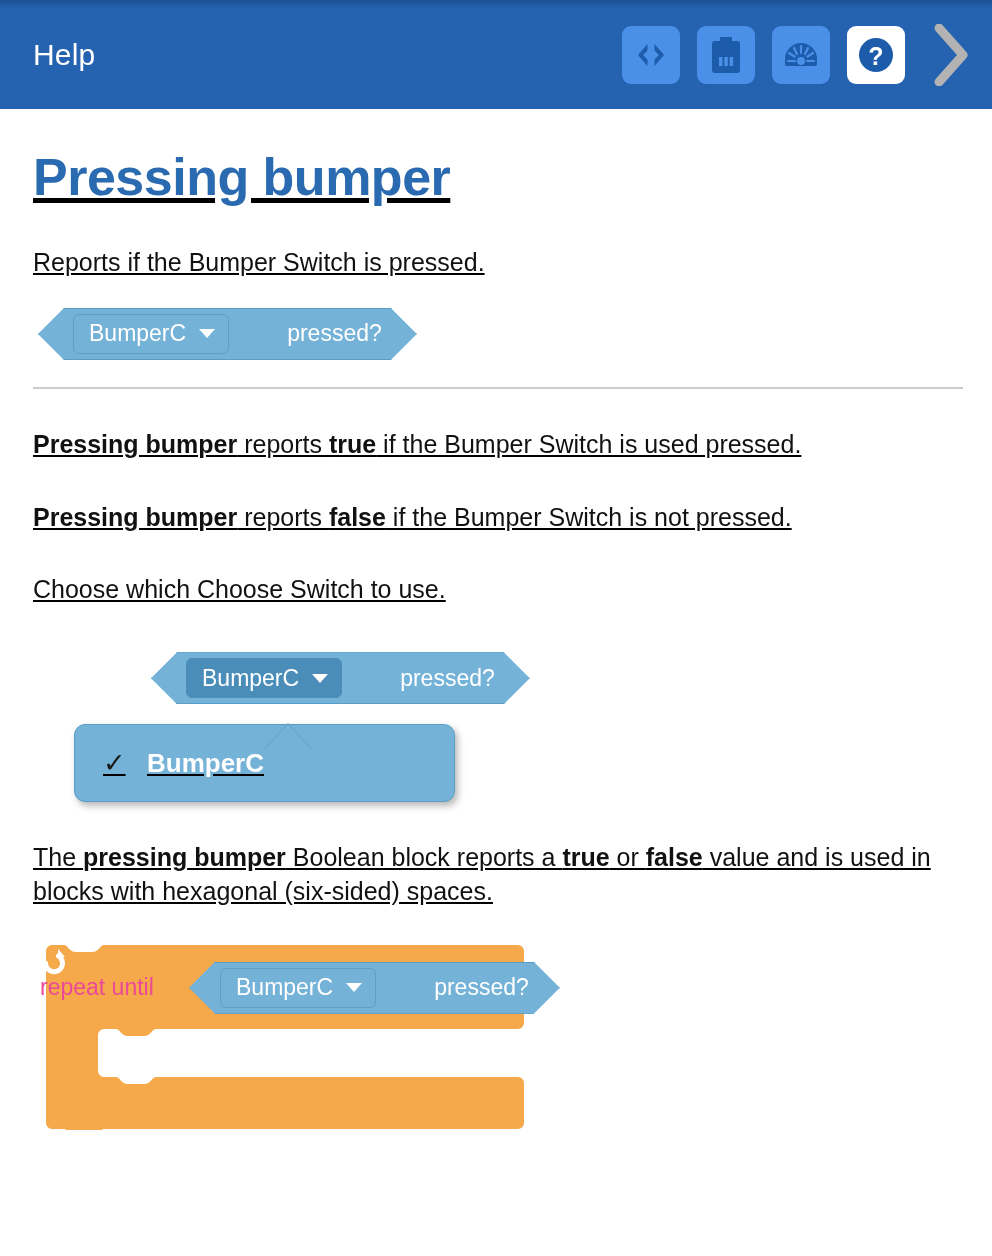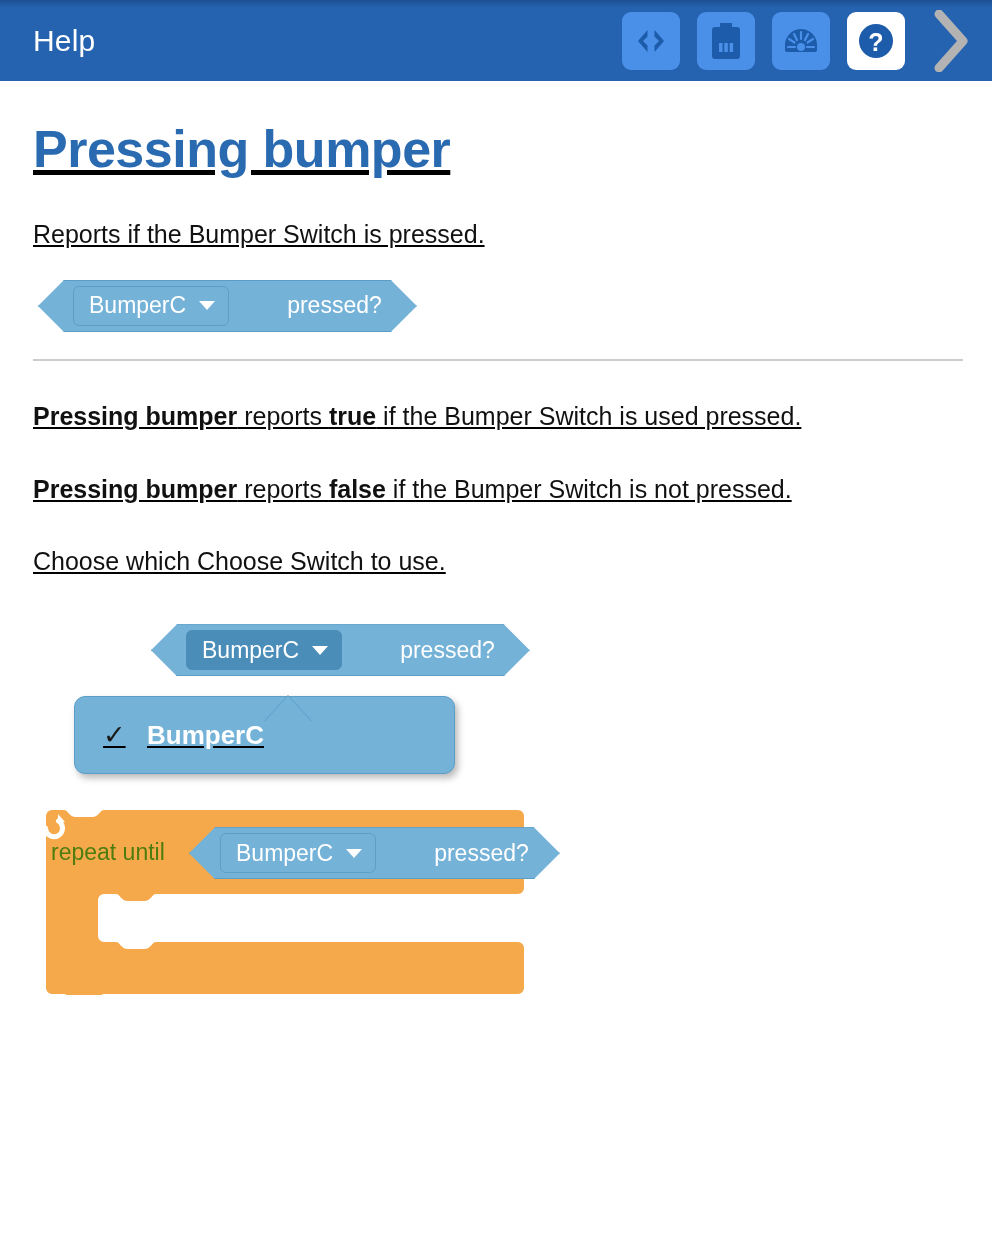--- a/index.html
+++ b/index.html
@@ -7,21 +7,21 @@
     margin: 0; padding: 0;
     width: 992px;
     background: #ffffff;
     font-family: "Liberation Sans", sans-serif;
     -webkit-font-smoothing: antialiased;
   }
 
   
   .topbar {
     position: relative;
-    height: 81px;
+    height: 109px;
     background: #2563b0;
     background-image: linear-gradient(to bottom, #1d4f93 0px, #2563b0 8px, #2563b0 100%);
     display: flex;
     align-items: center;
     padding: 0 18px 0 33px;
   }
   .topbar-title {
     color: #ffffff;
     font-size: 30px;
     font-weight: 400;
@@ -176,22 +176,22 @@
   .cblock {
     position: relative;
     margin-top: 36px;
     margin-left: 5px;
     width: 490px;
     height: 185px;
   }
   .cblock svg { position: absolute; left: 0; top: 0; }
   .cblock .c-head-label {
     position: absolute;
-    left: 13px; top: 29px;
-    color: #4d7c0f;
+    left: 2px; top: 29px;
+    color: #ec4899;
     font-size: 23px;
   }
   .cblock .c-hex {
     position: absolute;
     left: 151px; top: 17px;
   }
   .cblock .c-hex .hexblock {
     background: #74b2d8;
     border: 1px solid #5a9ec7;
     height: 52px;
@@ -298,20 +298,23 @@
   </div>
 
   <div class="dropmenu-wrap">
     <div class="dropmenu-pointer"></div>
     <div class="dropmenu">
       <span class="check">✓</span>
       <span class="mlabel">BumperC</span>
     </div>
   </div>
 
+  <p class="body">
+    <span>The </span><b>pressing bumper</b><span> Boolean block reports a </span><b>true</b><span> or </span><b>false</b><span> value and is used in blocks with hexagonal (six-sided) spaces.</span>
+  </p>
 
   <div class="cblock">
     <svg width="490" height="185" viewBox="0 0 490 185">
       <path d="
         M8 6
         a6 6 0 0 1 6 -6
         h12
         c4 0 5 7 12 7
         h16
         c7 0 8 -7 12 -7

